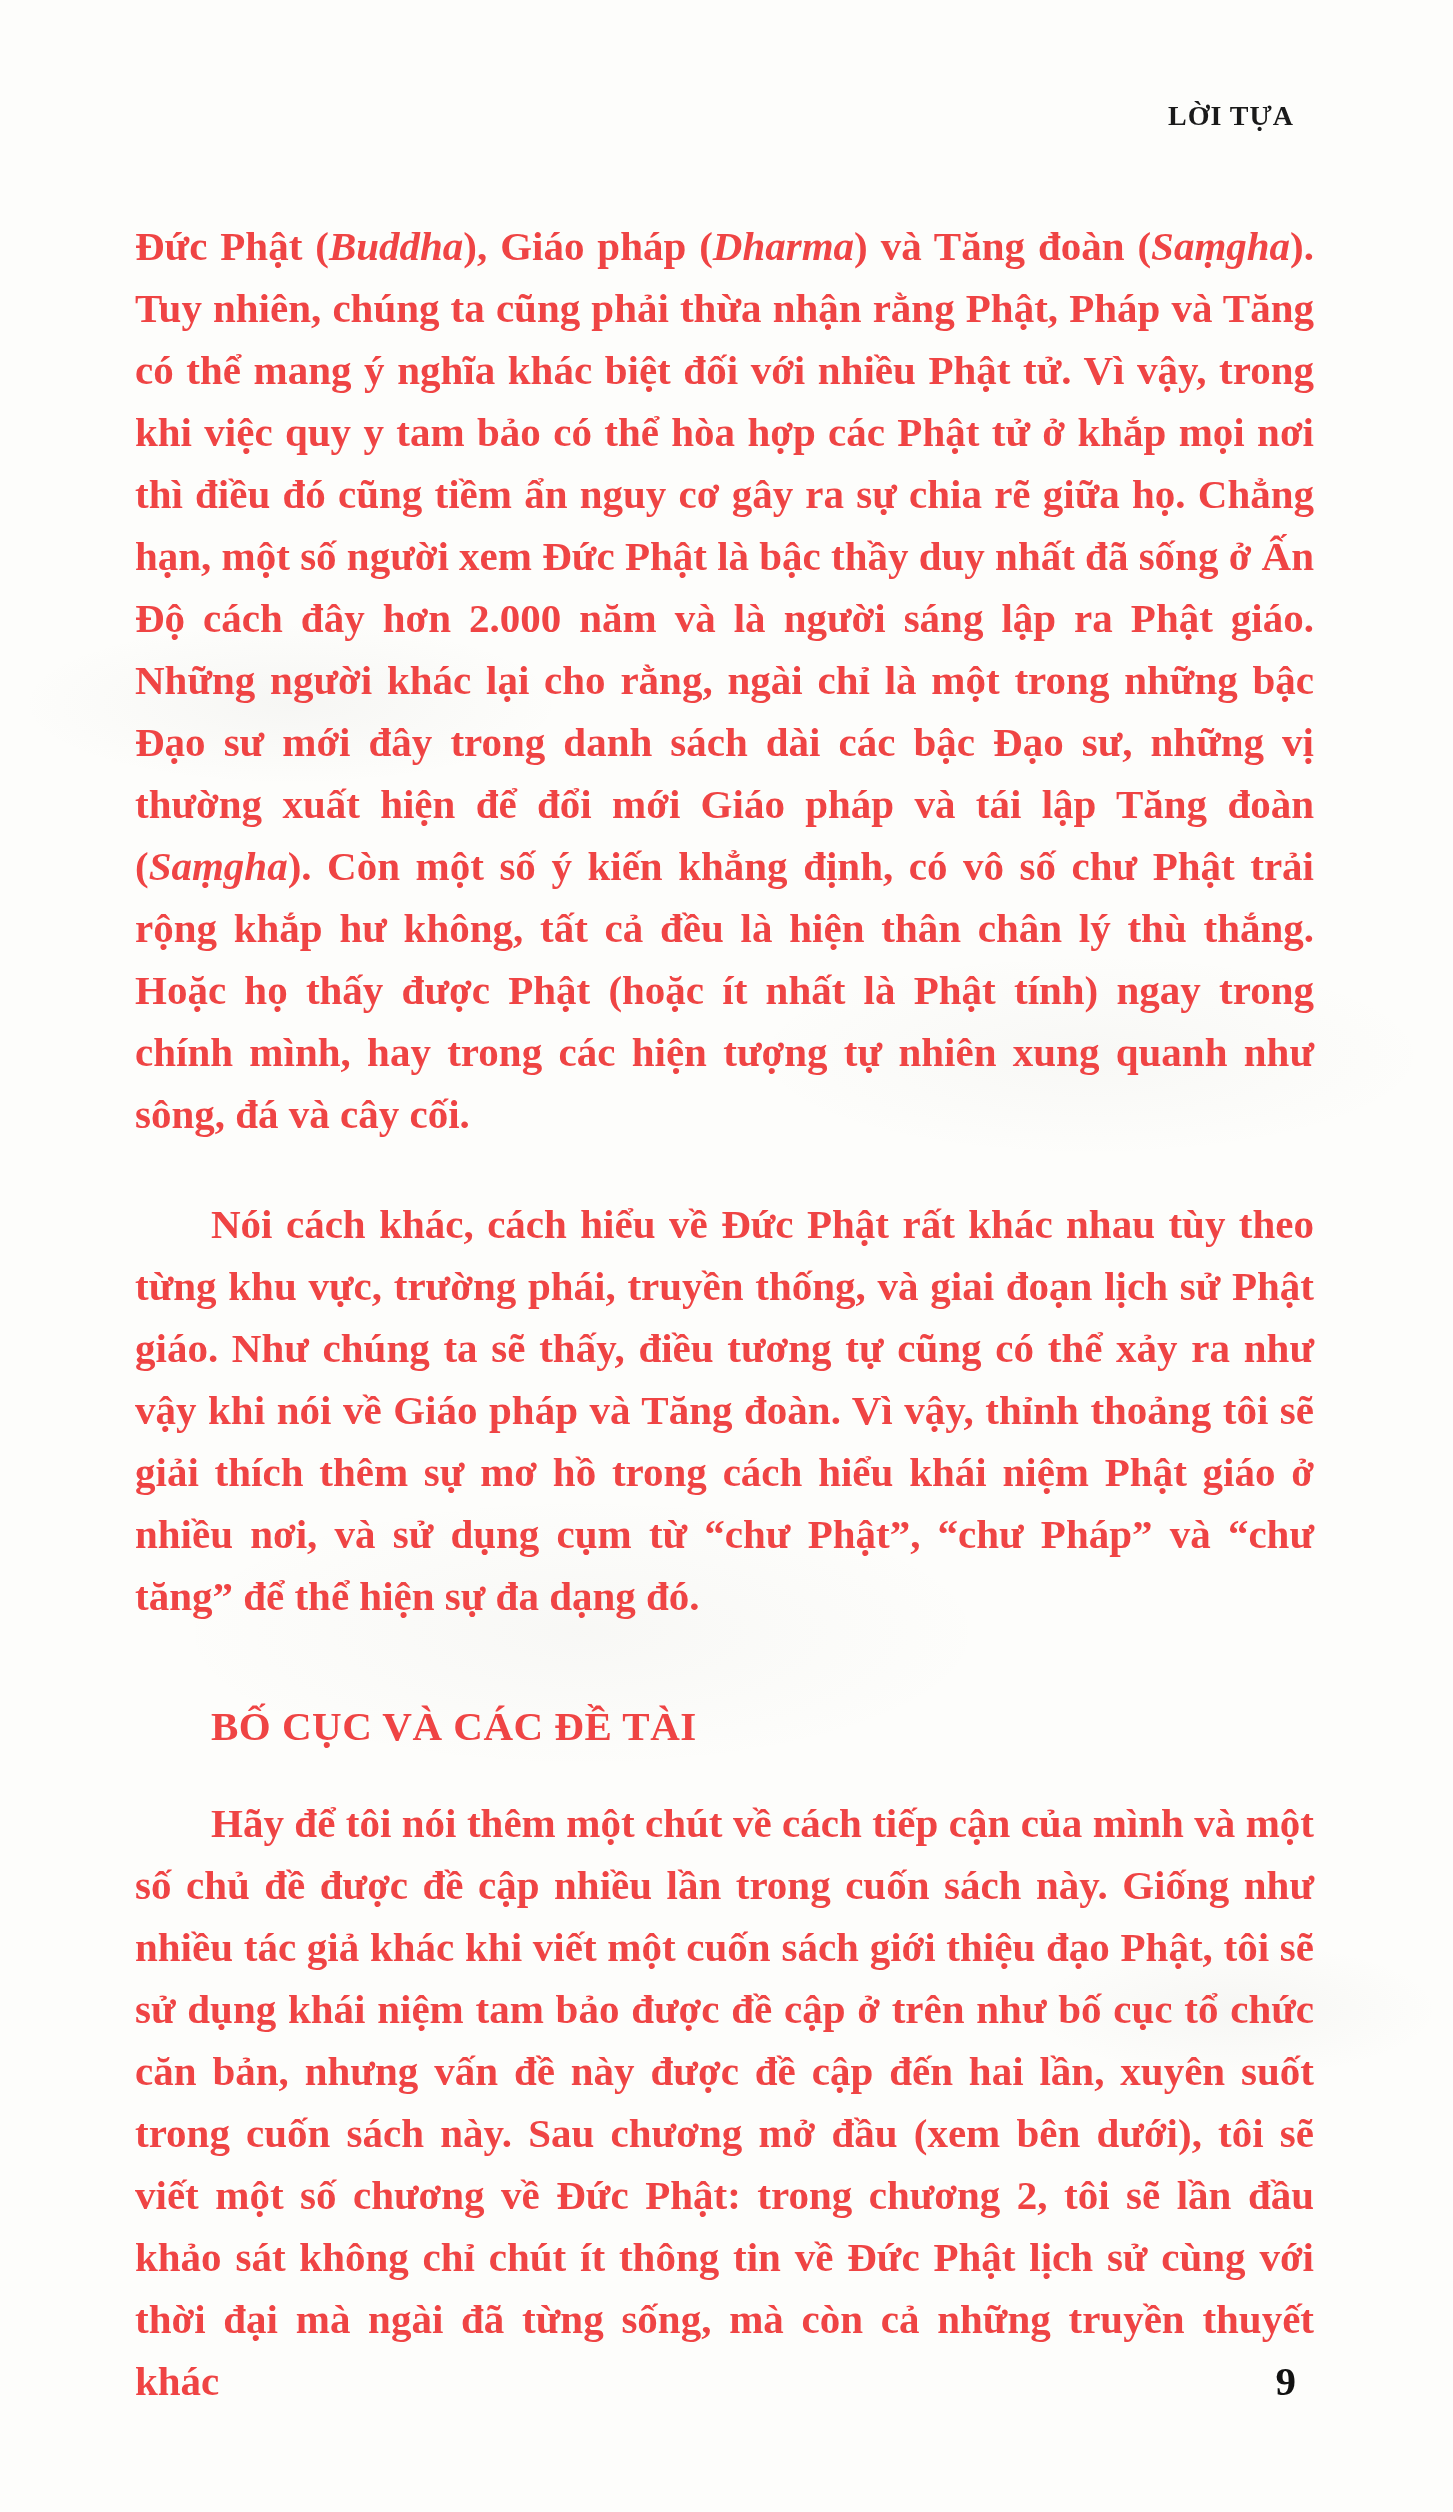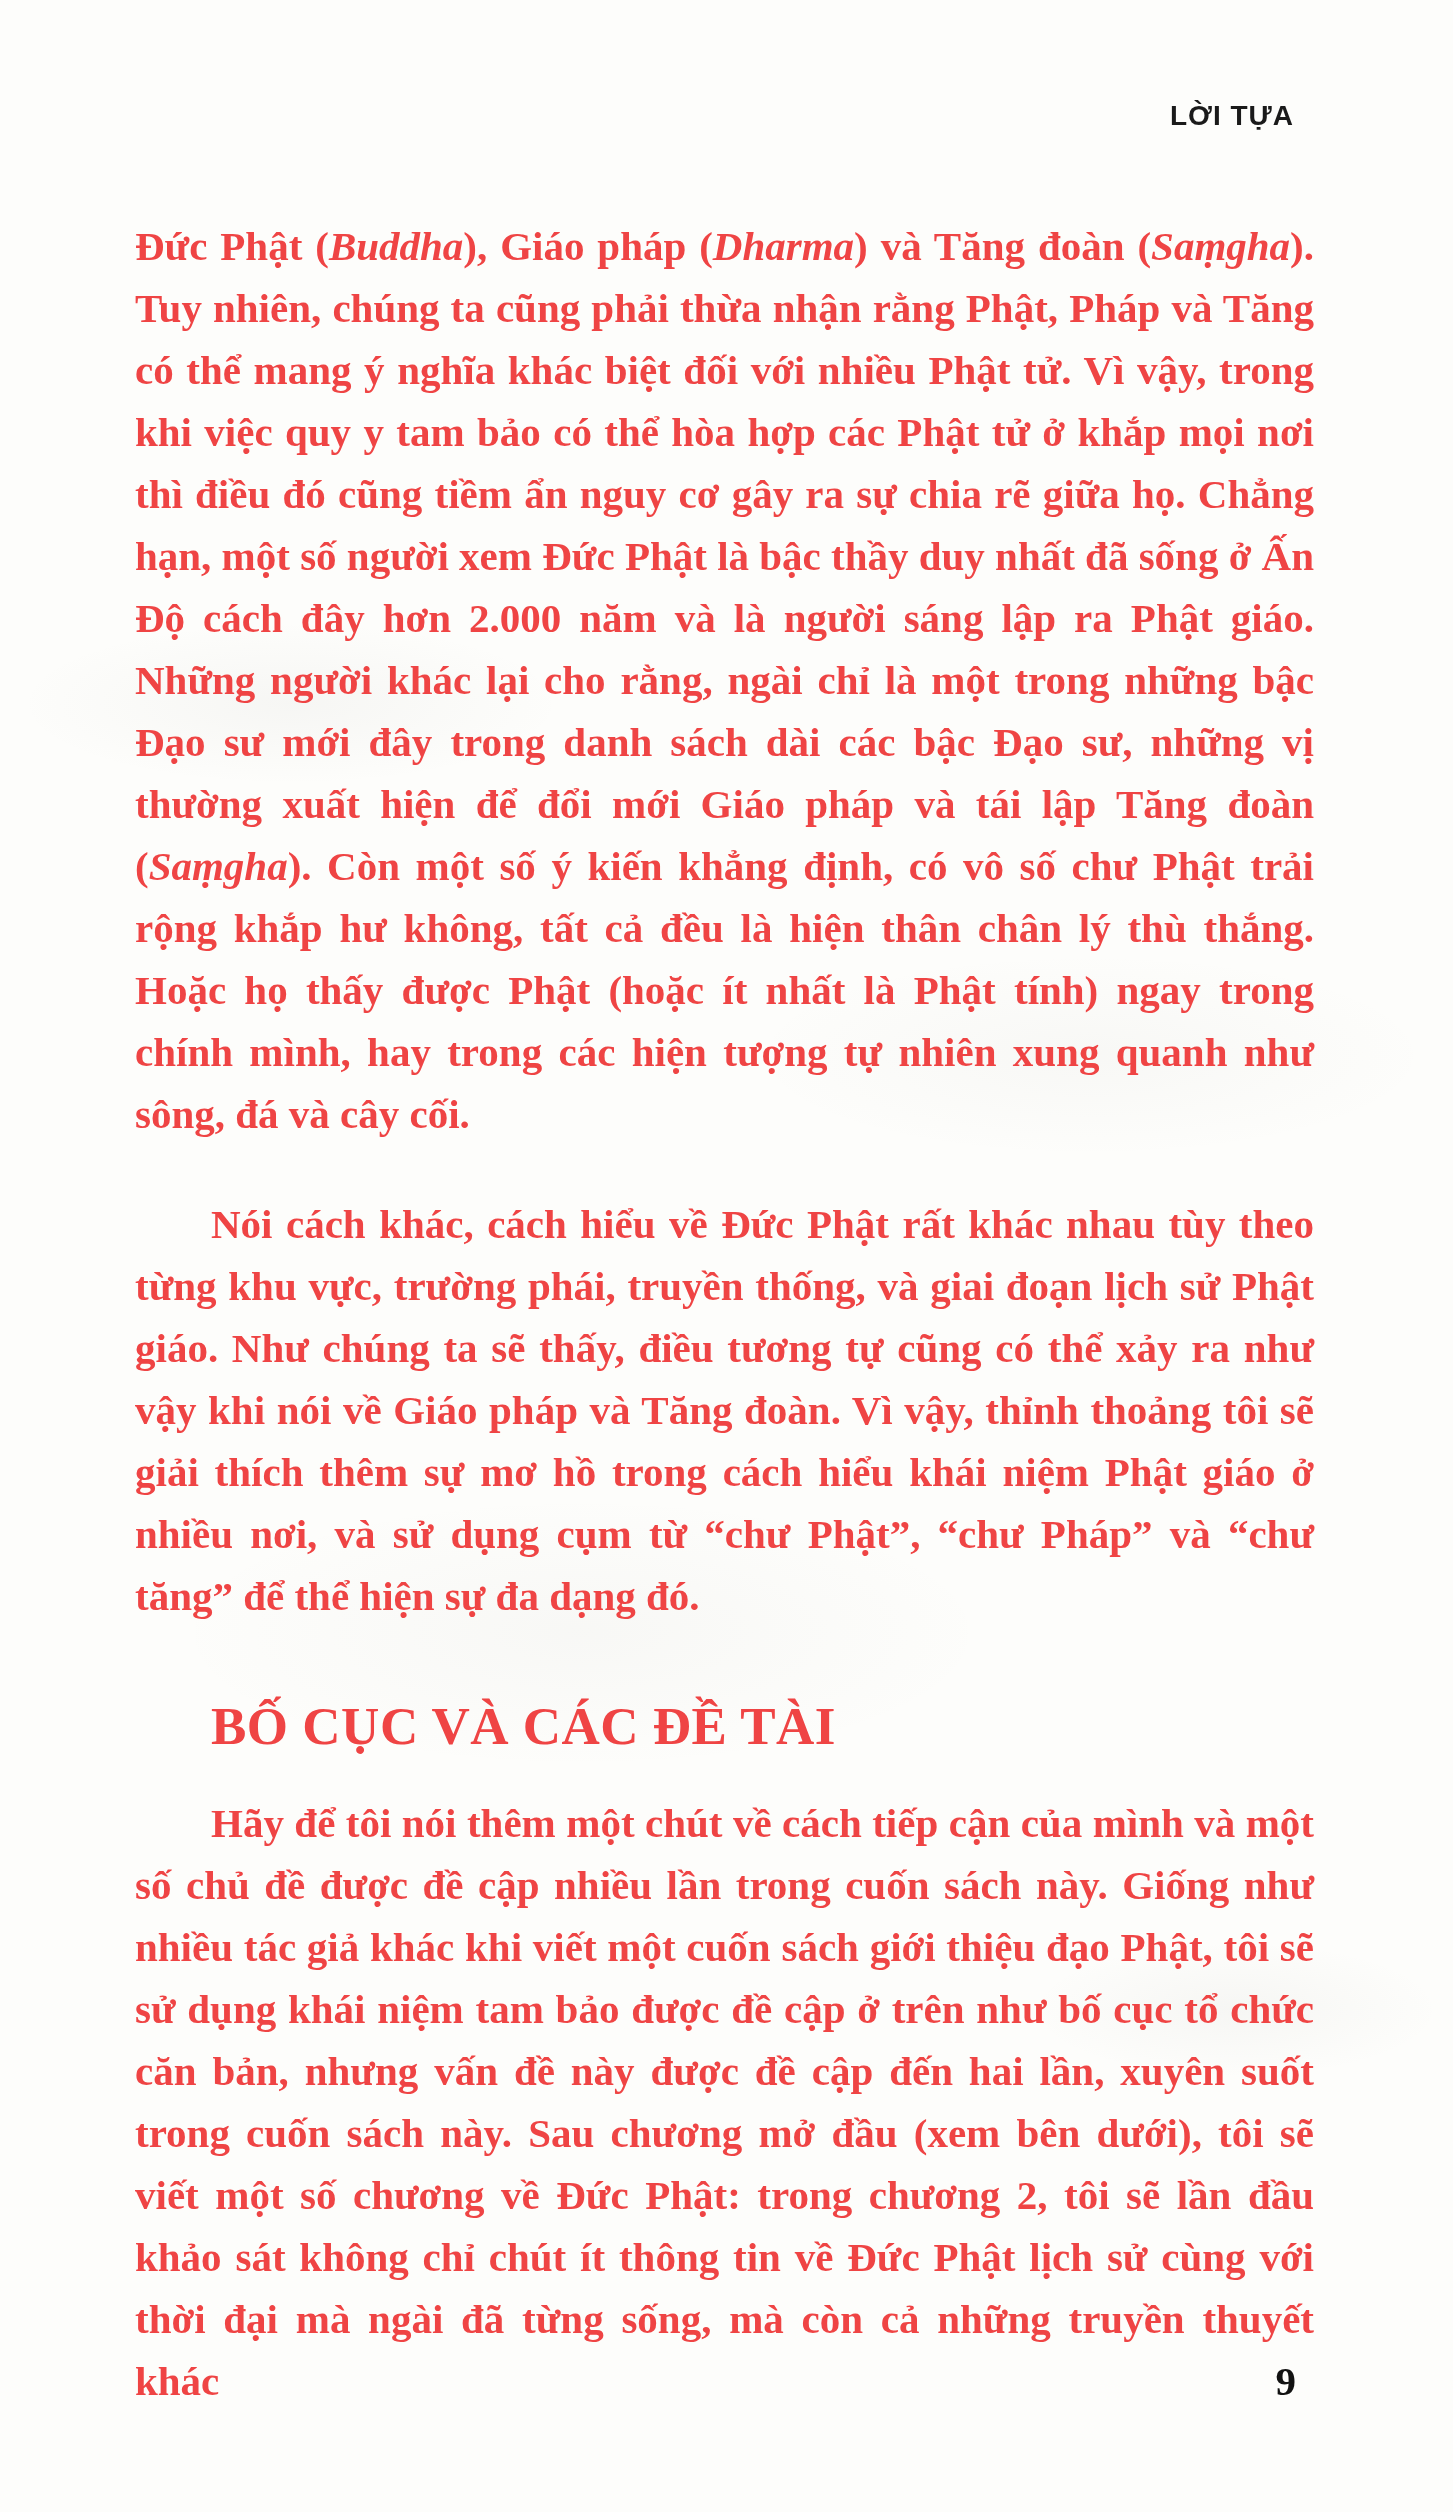--- a/index.html
+++ b/index.html
@@ -33,21 +33,21 @@
       radial-gradient(ellipse 485px 145px at 75% 42%, rgba(120,120,110,0.04), transparent 70%),
       radial-gradient(ellipse 582px 194px at 40% 65%, rgba(120,120,110,0.04), transparent 70%),
       radial-gradient(ellipse 291px 97px at 85% 80%, rgba(120,120,110,0.05), transparent 70%);
     pointer-events: none;
   }
 
   .running-header {
     position: absolute;
     top: 100px;
     right: 160px;
-    font-family: Liberation Sans, sans-serif;
+    font-family: Liberation Serif, serif;
     font-size: 28px;
     font-weight: 700;
     letter-spacing: 1px;
     color: #1a1a1a;
   }
 
   .text-body {
     position: absolute;
     top: 215px;
     left: 135px;
@@ -62,21 +62,21 @@
   .text-body p {
     margin: 0 0 48px 0;
   }
 
   .text-body p.indent {
     text-indent: 76px;
   }
 
   .text-body h2 {
     margin: 68px 0 35px 0;
-    font-size: 53px;
+    font-size: 41px;
     line-height: 62px;
     font-weight: 700;
     text-indent: 76px;
     letter-spacing: 0.5px;
     text-align: left;
   }
 
   .text-body em {
     font-style: italic;
     font-weight: 700;

